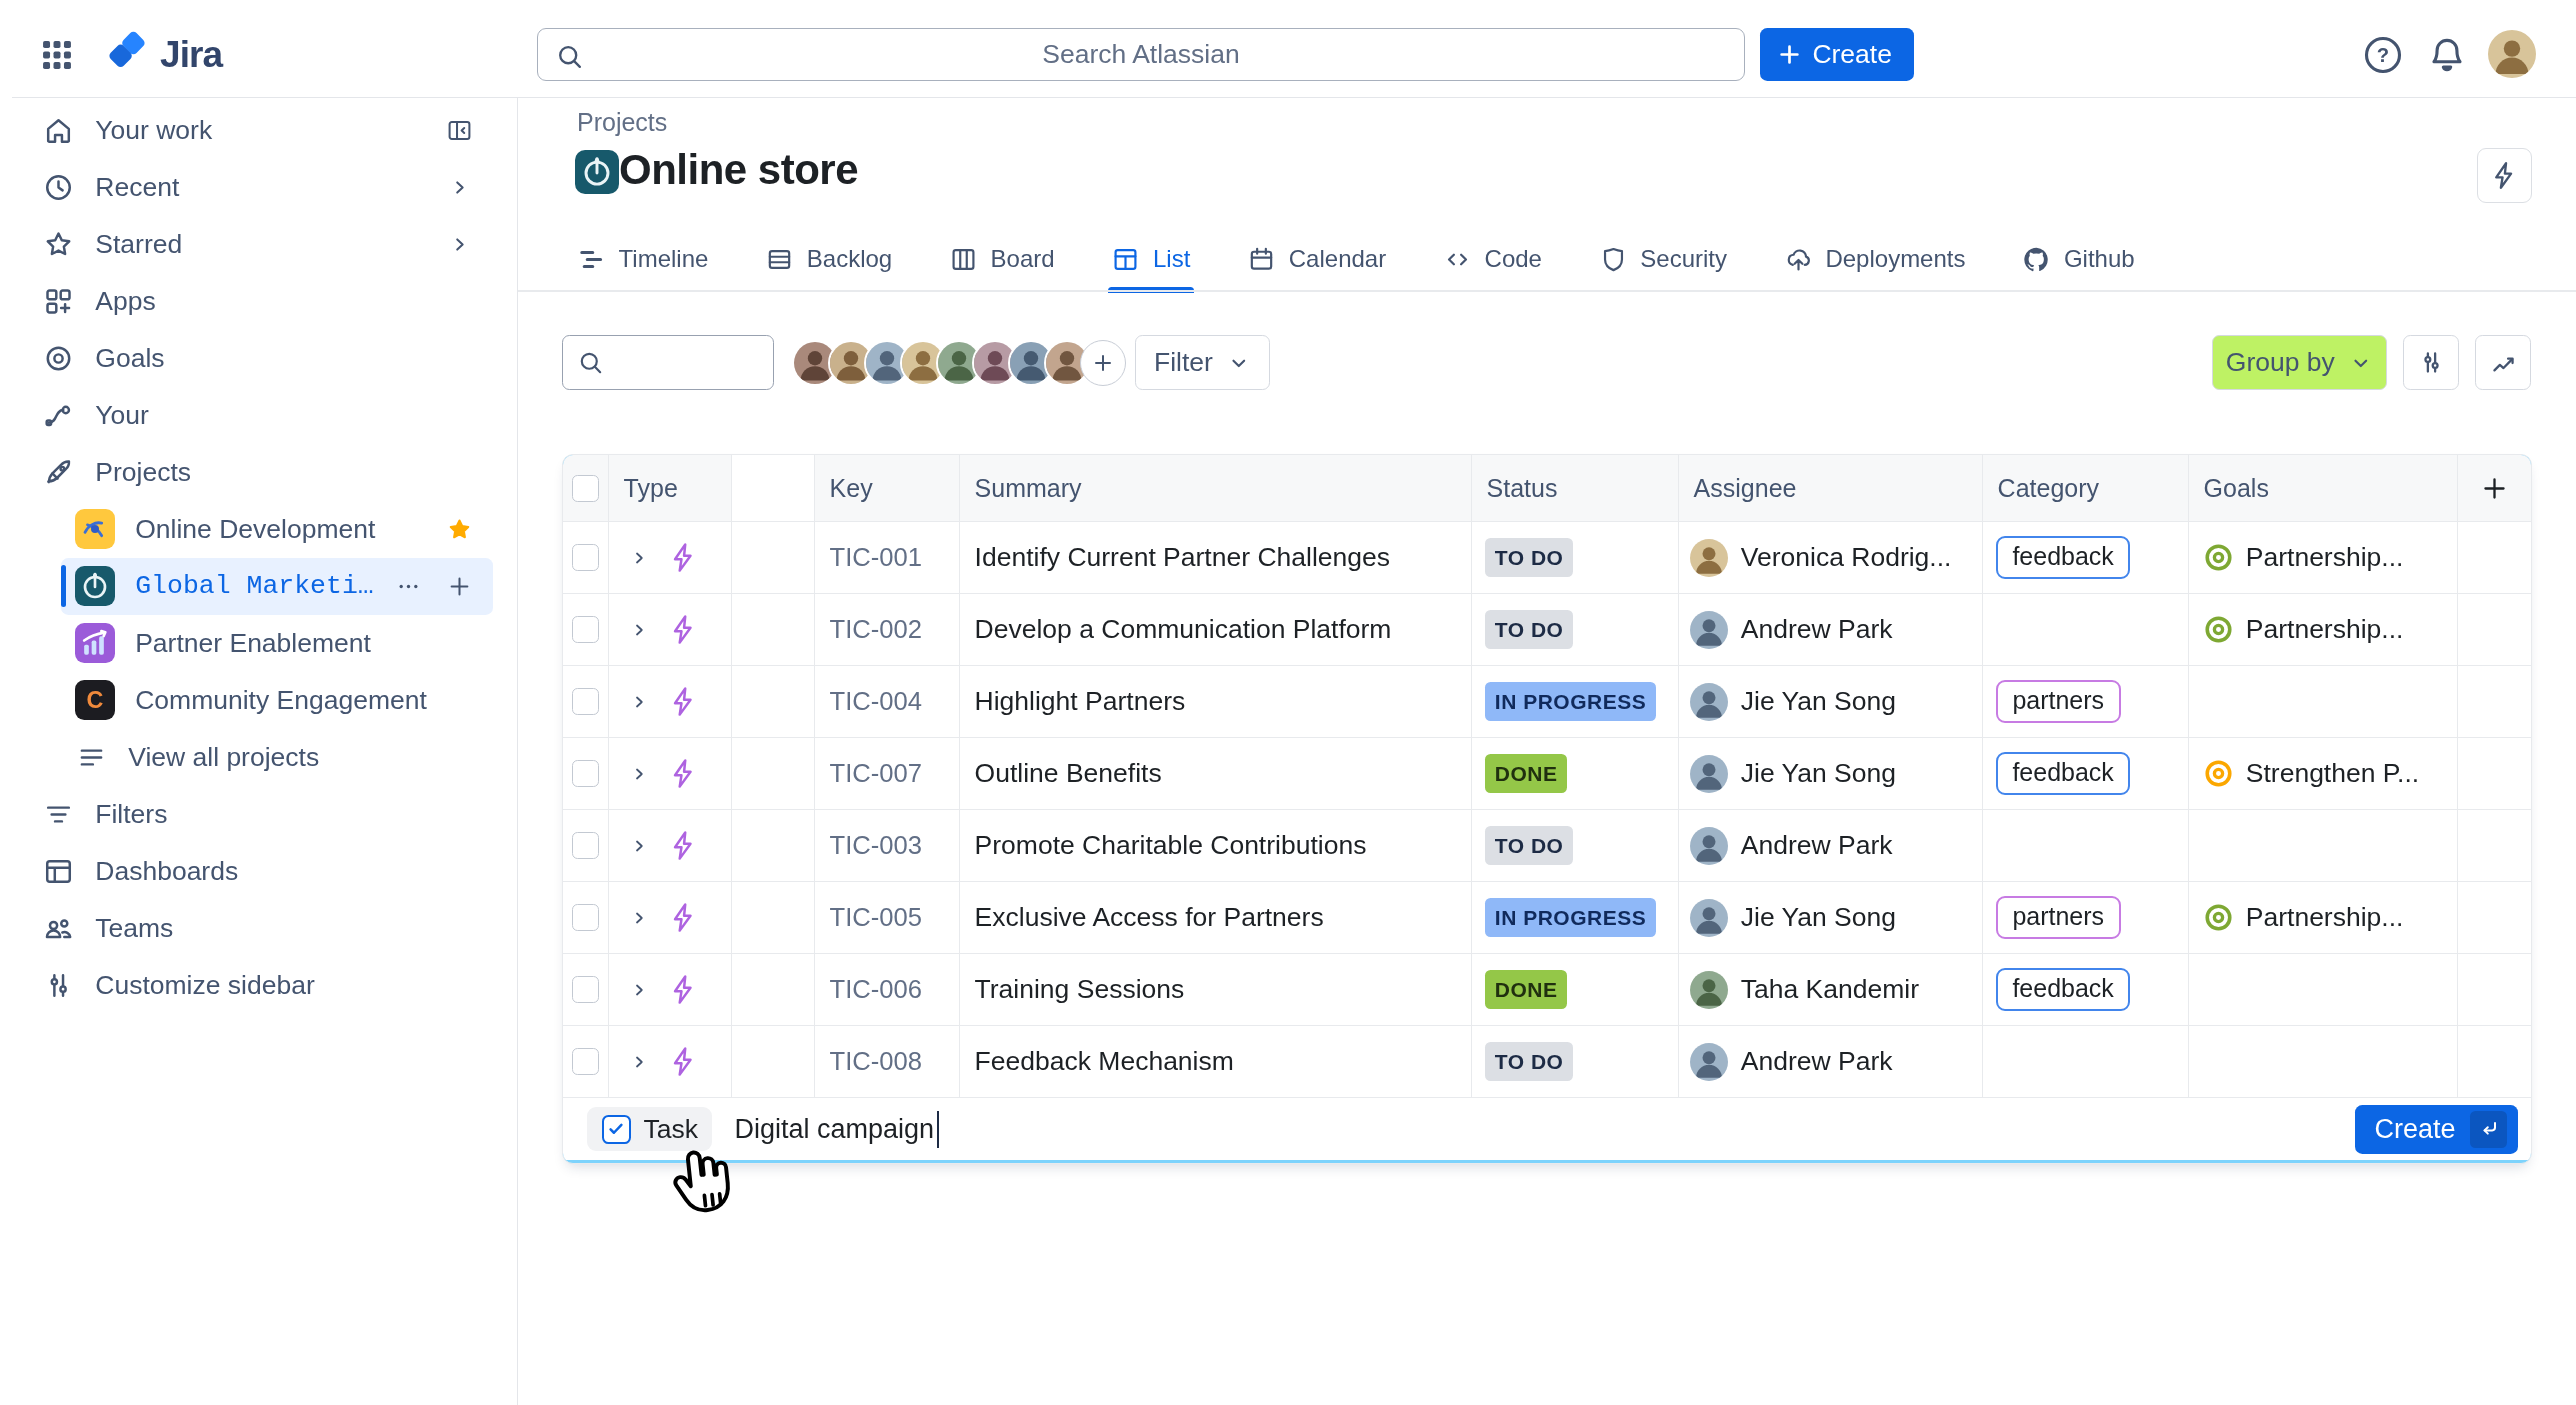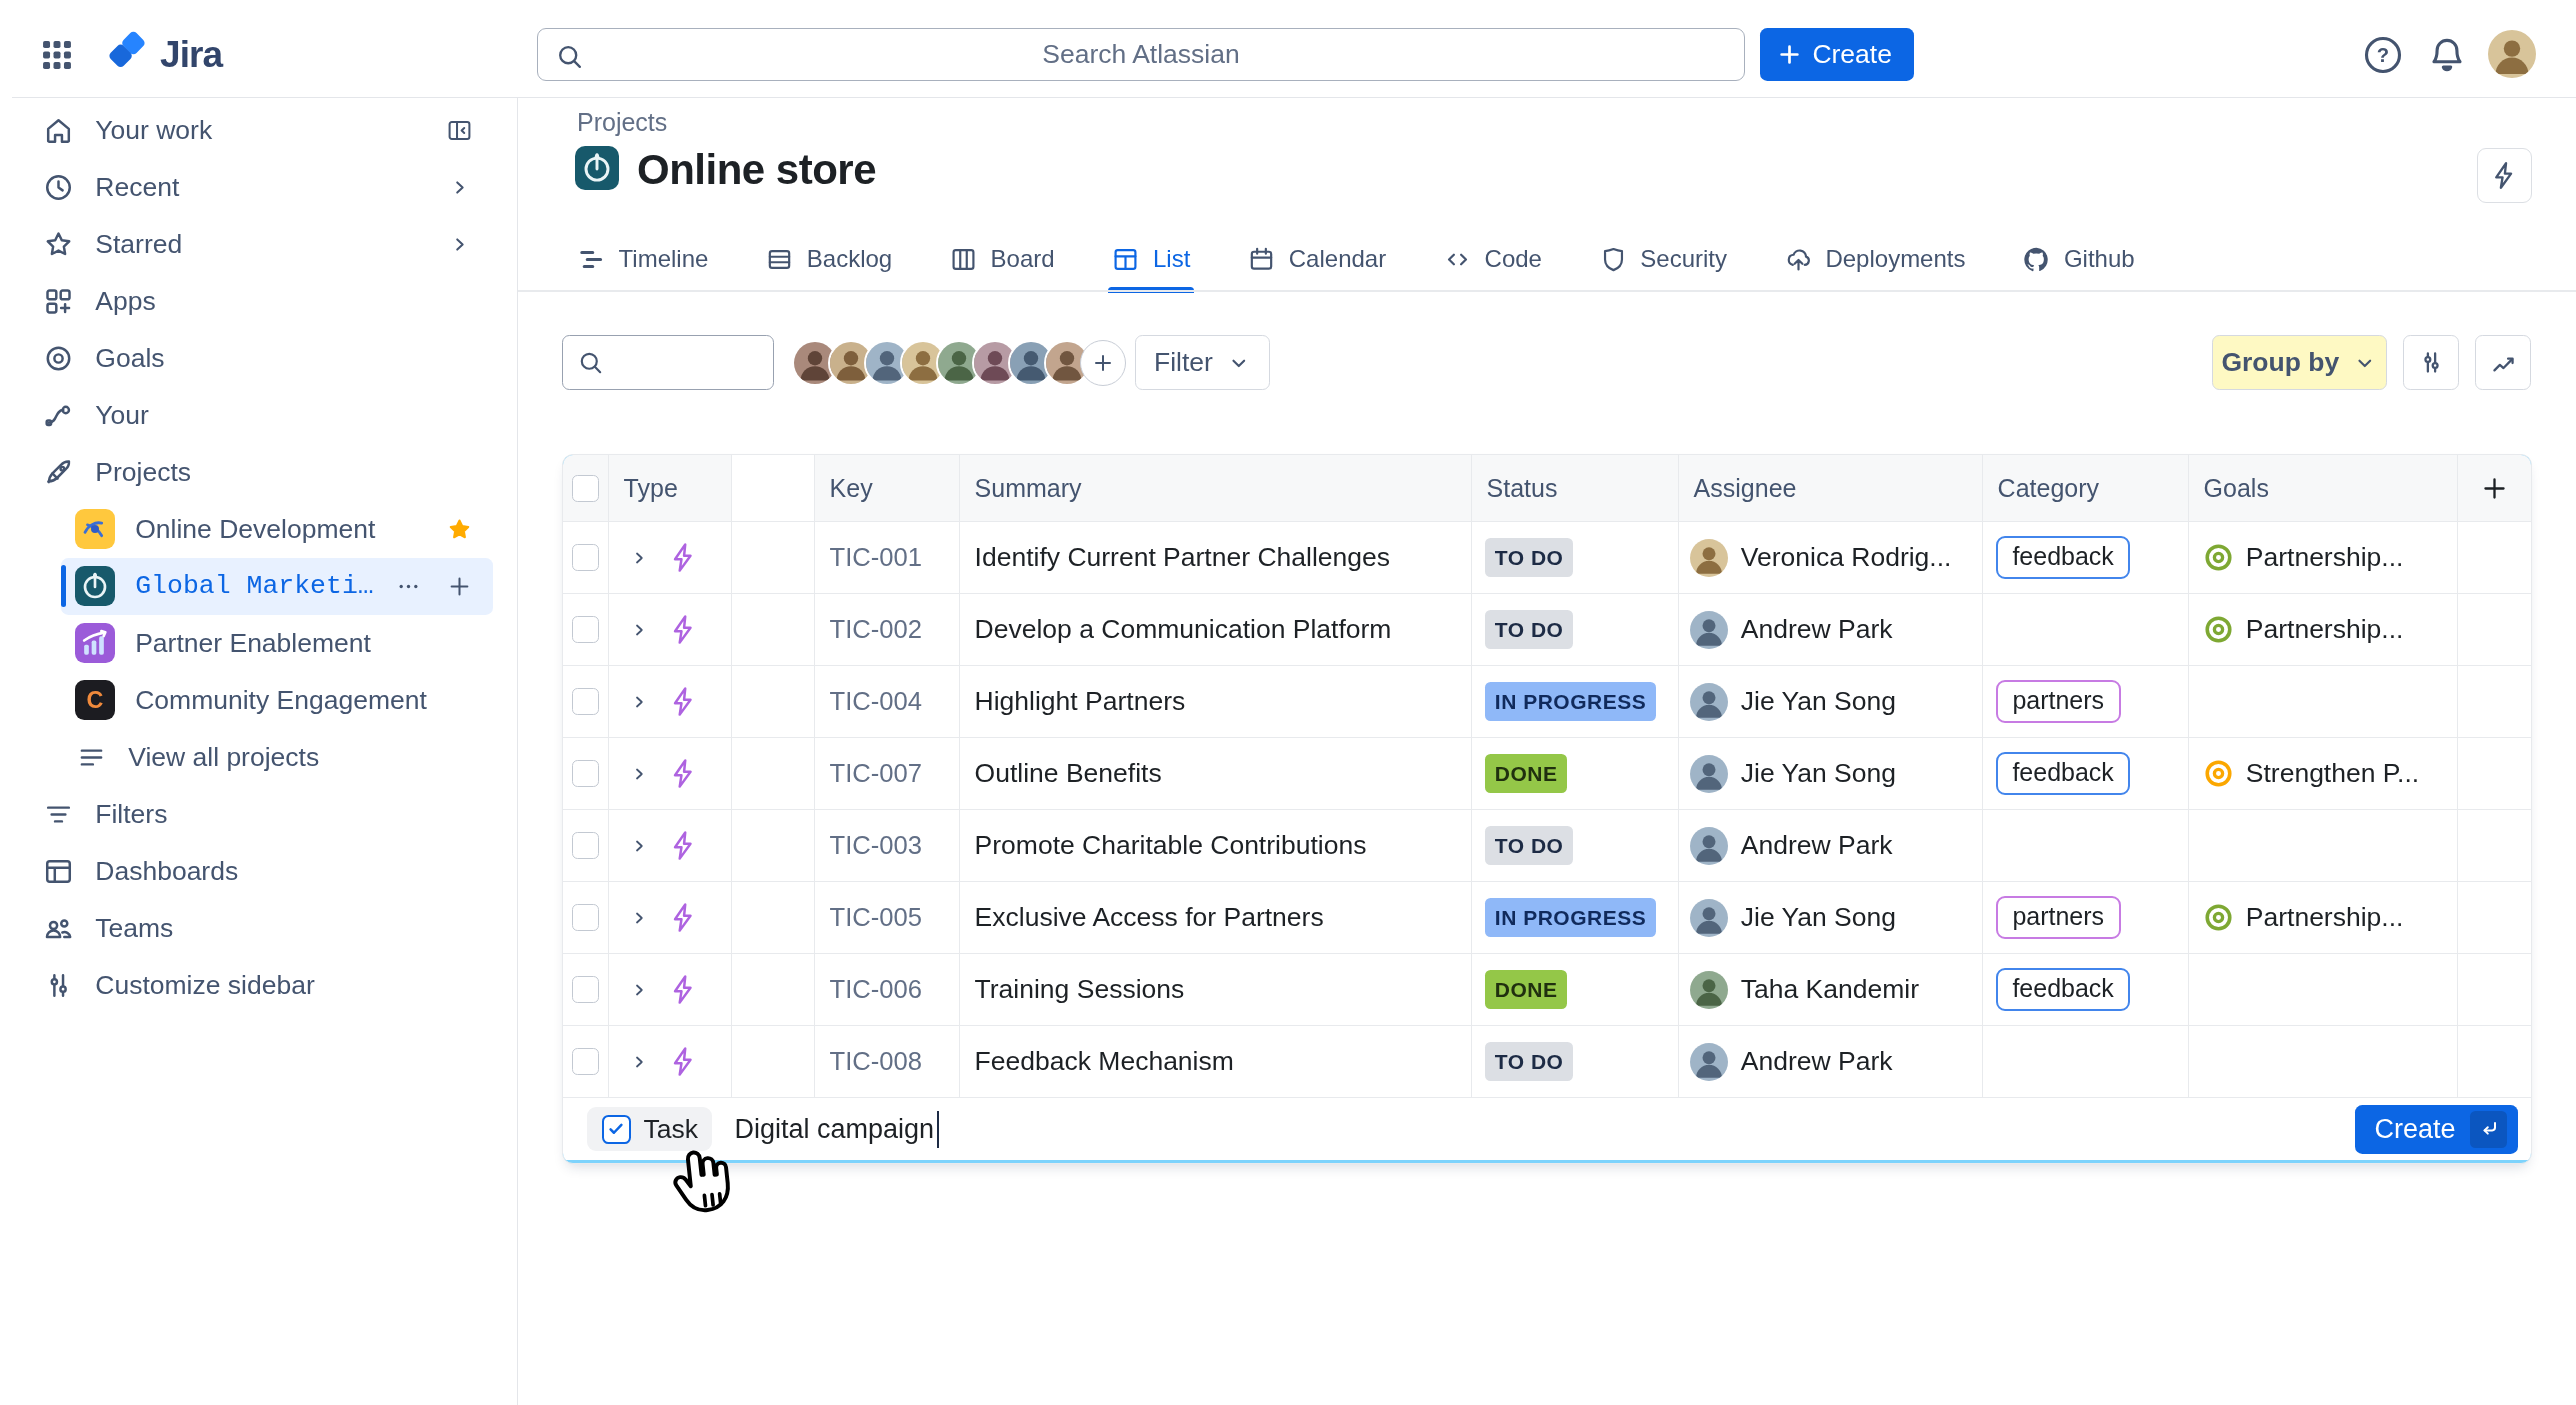--- a/index.html
+++ b/index.html
@@ -39,41 +39,41 @@
   .sb-item .trail .tic{width:27px;height:27px;}
   .sb-item.sub{margin-left:25.6px;padding-left:14.6px;}
   .sb-item.sub .appic{width:40px;height:40px;flex:0 0 40px;}
   .sb-item.selected{background:var(--selbg);color:var(--accent);}
   .sb-item.selected .lbl{color:var(--accent);font-weight:500;font-family:Liberation Mono, monospace;}
   .sb-item.selected::before{content:"";position:absolute;left:0;top:7.3px;bottom:7.3px;width:5.5px;border-radius:3.7px;background:var(--accent);}
   .sb-item.selected .trail{color:#44546F;}
 
   
   #breadcrumb{position:absolute;left:577px;top:108px;font-size:25px;color:#626F86;cursor:pointer;}
-  #title-row{position:absolute;left:575px;top:146px;display:flex;align-items:flex-start;gap:18px;}
+  #title-row{position:absolute;left:575px;top:146px;display:flex;align-items:flex-end;gap:0;}
   #title-row .proj-ic{width:44px;height:44px;}
   #page-title{font-size:42px;font-weight:700;color:#1D2125;letter-spacing:-0.5px;}
   #lightning-btn{position:absolute;left:2477px;top:148px;width:55px;height:55px;border:1.8px solid #DCDFE4;border-radius:9px;background:#fff;display:flex;align-items:center;justify-content:center;color:#44546F;cursor:pointer;}
   #tabs{position:absolute;left:575px;top:225px;height:68px;display:flex;gap:53px;}
   .tab{display:flex;align-items:center;gap:12.8px;font-size:24px;color:#44546F;cursor:pointer;position:relative;padding:0 1.8px;}
   .tab .tic{width:29px;height:29px;}
   .tab.active{color:var(--accent);font-weight:500;}
   .tab.active::after{content:"";position:absolute;left:-1.8px;right:-1.8px;bottom:0;height:6.4px;background:var(--accent);border-radius:3.7px 3.7px 0 0;}
   #tabs-divider{position:absolute;left:518px;right:0;top:290px;height:1.8px;background:var(--cellline);}
 
   
   #tb-search{position:absolute;left:562px;top:335px;width:212px;height:55px;border:1.8px solid #98A1B0;border-radius:7.3px;background:#fff;display:flex;align-items:center;padding-left:12.8px;}
   #tb-search svg{color:#44546F;}
   #tb-search input{border:0;outline:0;width:137px;font-size:25.6px;font-family:inherit;margin-left:9px;}
   #facepile{position:absolute;left:792px;top:340px;display:flex;align-items:center;}
   .face{width:46px;height:46px;border-radius:50%;border:2.7px solid #fff;overflow:hidden;margin-left:-10px;cursor:pointer;}
   .face:first-child{margin-left:0;}
   #face-add{width:46px;height:46px;border-radius:50%;background:#fff;border:1.8px solid #C8CDD6;margin-left:-10px;display:flex;align-items:center;justify-content:center;color:#44546F;cursor:pointer;}
   #filter-btn{position:absolute;left:1135px;top:335px;height:55px;padding:16px 18px;border:1.8px solid #D5D9E0;border-radius:7.3px;background:#fff;display:flex;align-items:center;gap:12.8px;font-size:26.5px;color:#44546F;font-family:inherit;cursor:pointer;}
-  #groupby-btn{position:absolute;left:2212px;top:335px;width:175px;height:55px;border:1.8px solid #D5D9E0;border-radius:7.3px;background:#fef9c3;display:flex;align-items:center;justify-content:center;gap:12.8px;font-size:26.5px;color:#44546F;font-family:inherit;cursor:pointer;font-weight:bold;}
+  #groupby-btn{position:absolute;left:2212px;top:335px;width:175px;height:55px;border:1.8px solid #D5D9E0;border-radius:7.3px;background:#bef264;display:flex;align-items:center;justify-content:center;gap:12.8px;font-size:26.5px;color:#44546F;font-family:inherit;cursor:pointer;}
   .sq-btn{position:absolute;top:335px;width:56px;height:55px;border:1.8px solid #D5D9E0;border-radius:7.3px;background:#fff;display:flex;align-items:center;justify-content:center;color:#44546F;cursor:pointer;}
   #sliders-btn{left:2403px;} #chart-btn{left:2475px;}
 
   
   #card{position:absolute;left:562px;top:454px;width:1970px;height:710px;background:#7dd3fc;border:1.8px solid var(--cellline);border-radius:11px;box-shadow:0 7.3px 12.8px -5.5px rgba(23,43,77,.18);overflow:hidden;}
   .trow{display:grid;grid-template-columns:46px 123px 83px 145px 512px 207px 304px 206px 269px auto;align-items:stretch;}
   .trow>div{border-right:1.8px solid var(--cellline);display:flex;align-items:center;min-width:0;}
   .trow>div:last-child{border-right:0;}
   #thead{height:67px;border-bottom:1.8px solid var(--cellline);}
   #thead>div{background:var(--headbg);font-size:25px;color:#44546F;font-weight:400;cursor:pointer;}

